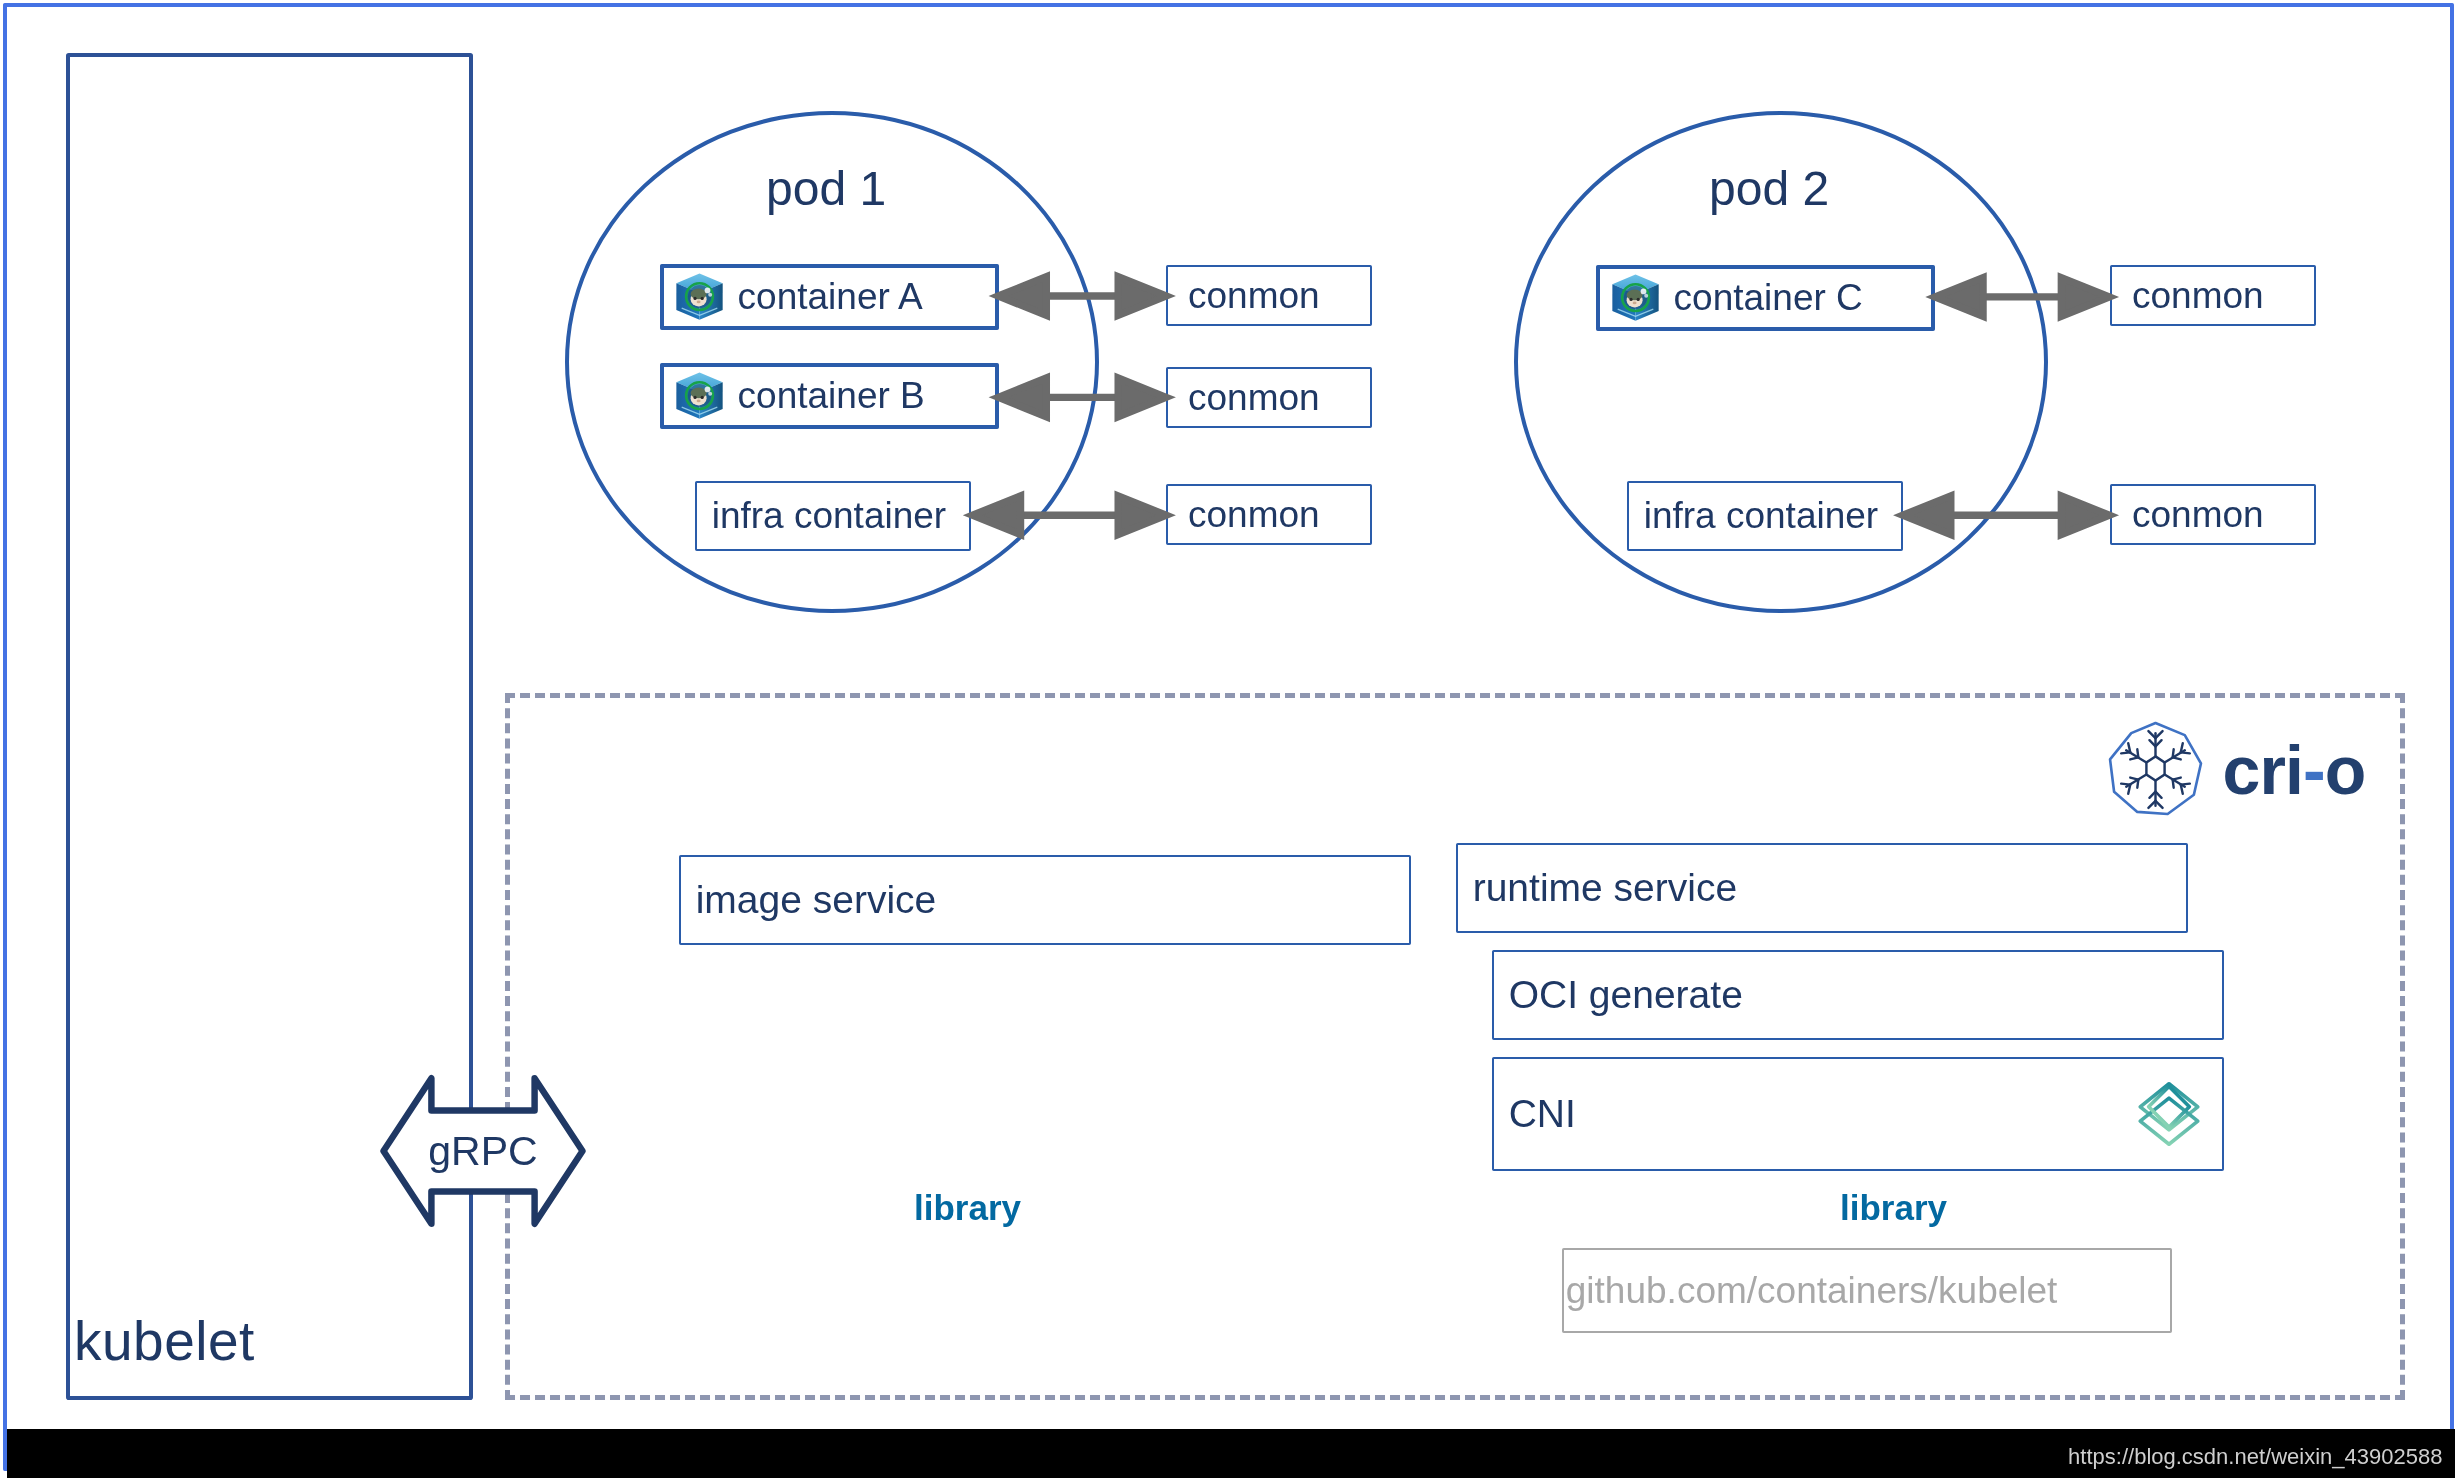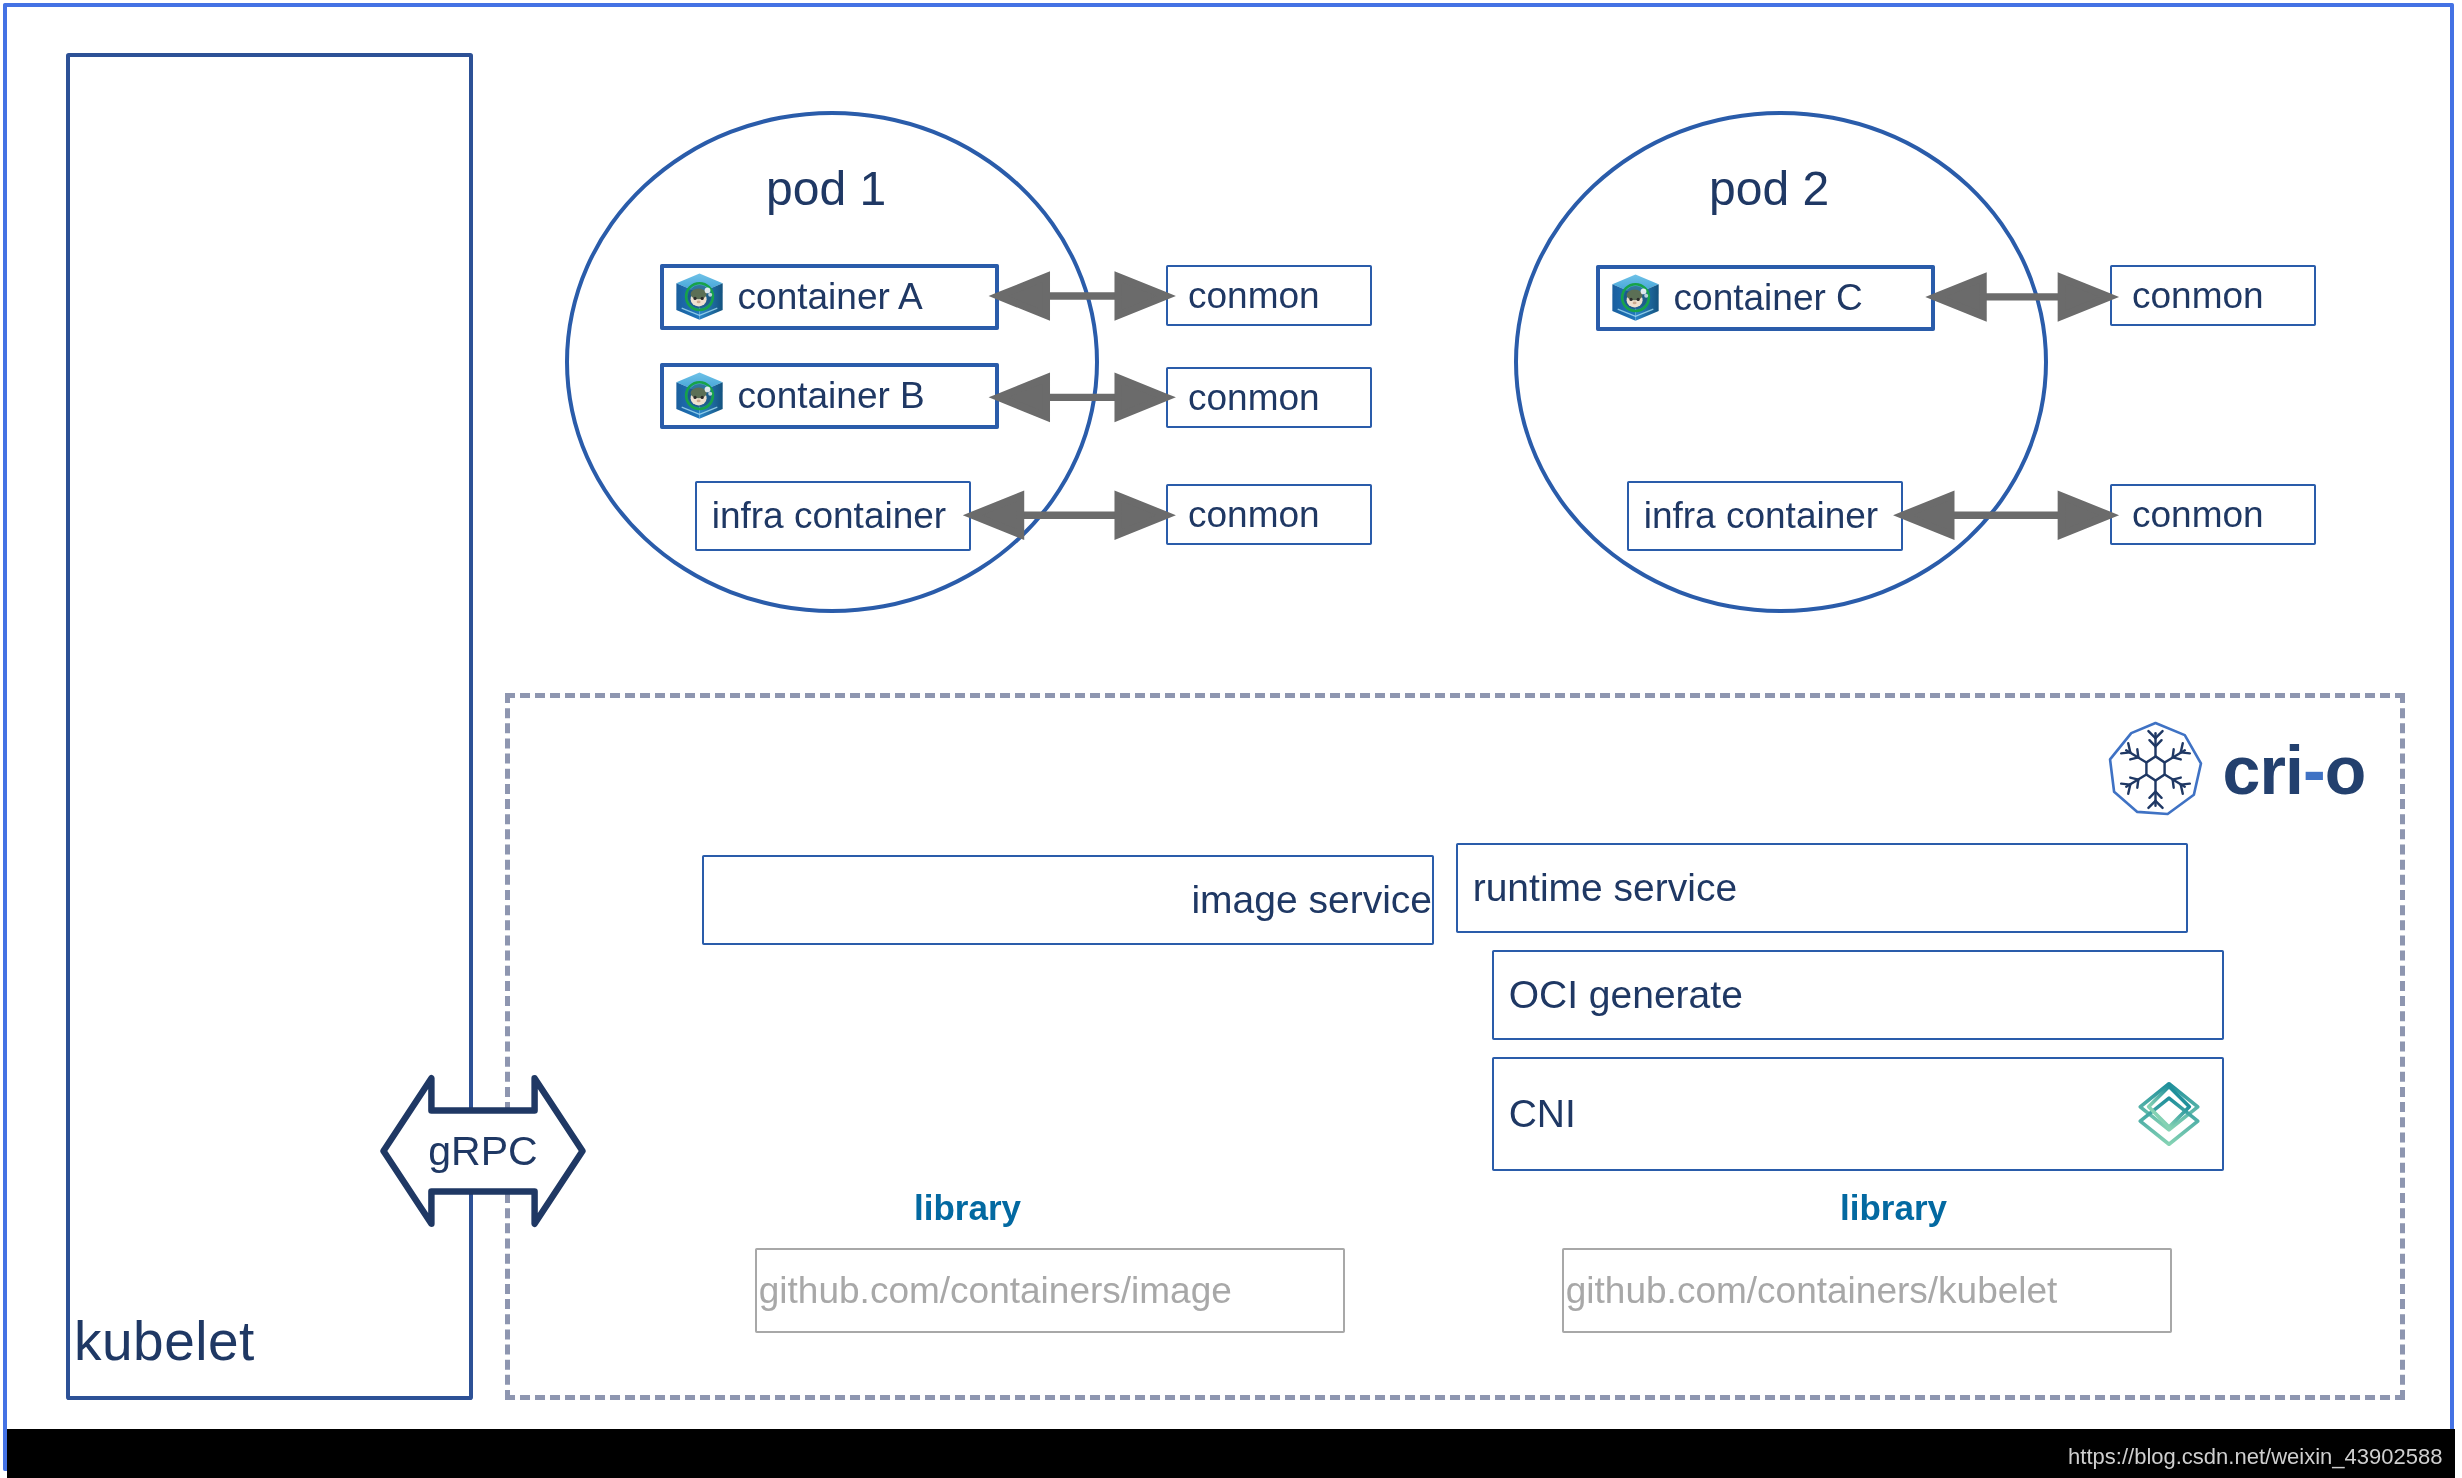--- a/index.html
+++ b/index.html
@@ -331,21 +331,21 @@
     <span class="box-label">infra container</span>
   </div>
 
   <div class="box box-thin conmon-box" style="left:2110px; top:265px; width:206px; height:61px;">
     <span class="box-label">conmon</span>
   </div>
   <div class="box box-thin conmon-box" style="left:2110px; top:484px; width:206px; height:61px;">
     <span class="box-label">conmon</span>
   </div>
 
-  <div class="box box-thin svc-box" style="left:702px; top:855px; width:732px; height:90px;justify-content:flex-end;">
+  <div class="box box-thin svc-box" style="left:679px; top:855px; width:732px; height:90px;">
     <span class="svc-label">image service</span>
   </div>
 
   <div class="box box-thin svc-box" style="left:1456px; top:843px; width:732px; height:90px;">
     <span class="svc-label">runtime service</span>
   </div>
 
   <div class="box box-thin svc-box" style="left:1492px; top:950px; width:732px; height:90px;">
     <span class="svc-label">OCI generate</span>
   </div>
@@ -361,23 +361,20 @@
       </defs>
       <g fill="none" stroke="url(#cniGrad)" stroke-width="5" stroke-linejoin="round">
         <polygon points="50,8 90,40 50,72 10,40"></polygon>
         <polygon points="50,28 90,60 50,92 10,60"></polygon>
         <rect x="30" y="20" width="40" height="40" transform="rotate(45 50 40)"></rect>
       </g>
     </svg>
   </div>
 
   <div class="library-label" style="left:857px; top:1188px; width:221px;">library</div>
-  <div class="lib-box" style="left:755px; top:1248px; width:590px; height:85px;">
-    <span class="lib-text">github.com/containers/image</span>
-  </div>
 
   <div class="library-label" style="left:1783px; top:1188px; width:221px;">library</div>
   <div class="lib-box" style="left:1562px; top:1248px; width:610px; height:85px;">
     <span class="lib-text">github.com/containers/kubelet</span>
   </div>
 
   <svg class="arrow-svg" viewBox="0 0 2673 1605">
     <g stroke="#6b6b6b" stroke-width="8" fill="#6b6b6b">
 
       <line x1="1132" y1="321" x2="1226" y2="321"></line>

